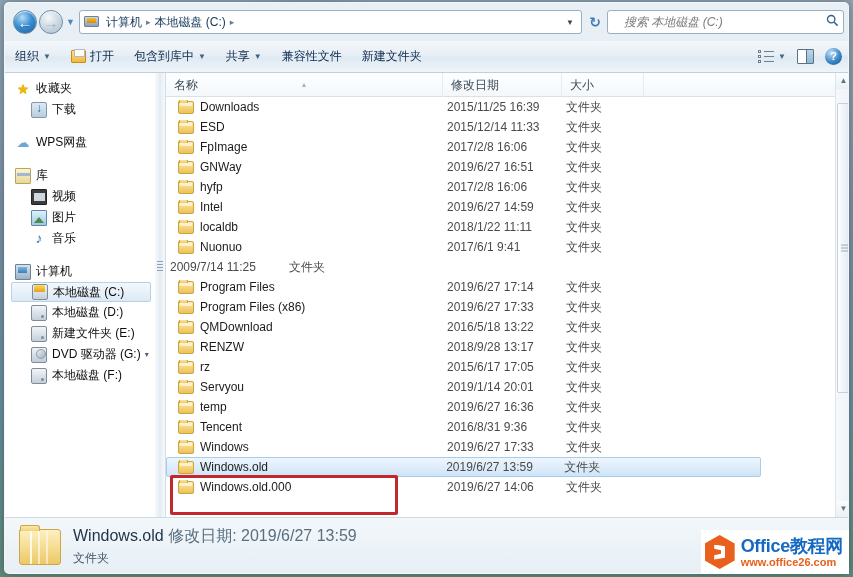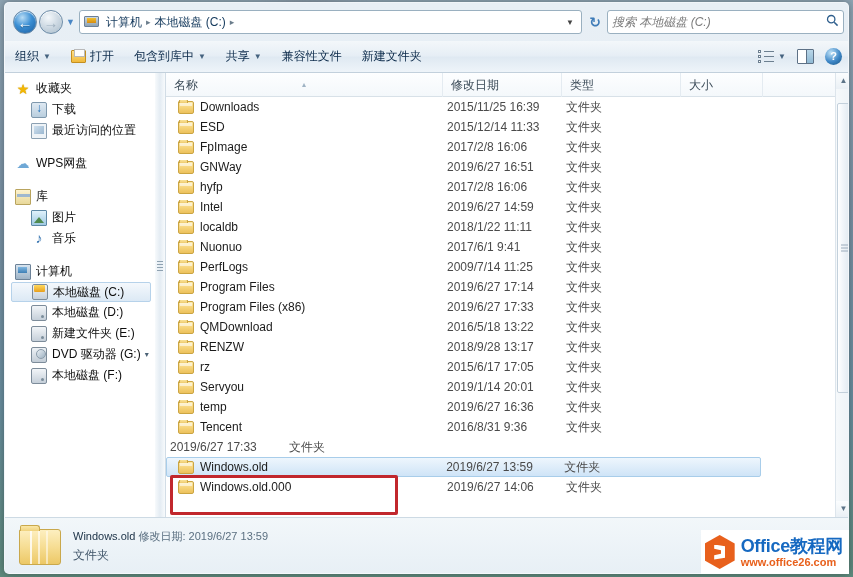--- a/index.html
+++ b/index.html
@@ -90,21 +90,21 @@
     color: #3f7cb8; font-size: 14px; text-align: center; line-height: 22px;
     font-weight: bold;
   }
   .searchbox {
     position: absolute; left: 602px; top: 7px; width: 237px; height: 24px;
     background: #ffffff; border: 1px solid #9ab0c0; border-radius: 3px;
     display: flex; align-items: center;
   }
   .search-ph {
     font-style: italic; color: #7c7c7c; font-size: 12px;
-    padding-left: 4px; flex: 1; white-space: nowrap; overflow: hidden;
+    padding-left: 16px; flex: 1; white-space: nowrap; overflow: hidden;
   }
   .search-icon {
     width: 22px; text-align: center; color: #2f5f8d; font-size: 13px;
   }
   
   .toolbar {
     position: absolute; left: 0; top: 38px; width: 845px; height: 32px;
     background: linear-gradient(180deg,#f3f7fa 0%,#e6eef5 48%,#dfe9f2 52%,#eef4f9 100%);
     border-bottom: 1px solid #c2d0dc;
     display: flex; align-items: center;
@@ -308,21 +308,21 @@
     content:""; position:absolute; left:0; top:-5px; width:18px; height:5px;
     background: linear-gradient(180deg,#fbe7a6,#efd27d);
     border:1px solid #c9a84c; border-bottom:none; border-radius:2px 3px 0 0;
   }
   .bigfolder:after {
     content:""; position:absolute; left:10px; top:1px; width:2px; height:33px;
     background: rgba(255,255,255,0.8);
     box-shadow: 8px 0 0 rgba(255,255,255,0.6), 16px 0 0 rgba(255,255,255,0.5);
   }
   .stext { display: flex; flex-direction: column; gap: 3px; }
-  .sline { font-size: 11px; color: #20364a; white-space: nowrap; }
+  .sline { font-size: 16px; color: #20364a; white-space: nowrap; }
   .sline .dim { color: #5a6f80; }
   .sline2 { font-size: 12px; color: #41566a; }
   
   .watermark {
     position: absolute; right: 4px; bottom: 3px; height: 44px;
     display: flex; align-items: center; gap: 6px;
     background: #ffffff; padding: 2px 6px 2px 4px; z-index: 50;
   }
   .wm-hex {
     width: 30px; height: 34px; position: relative;
@@ -430,37 +430,37 @@
       <div class="sidebar">
 
         <div class="sbrow">
           <span class="sbicon ic-star">★</span>
           <span class="lbl">收藏夹</span>
         </div>
         <div class="sbrow child">
           <span class="sbicon ic-down"></span>
           <span class="lbl">下载</span>
         </div>
-        <div class="sbrow child">
-          <span class="sbicon ic-recent"></span>
-          <span class="lbl">最近访问的位置</span>
-        </div>
 
         <div class="sbgap"></div>
 
         <div class="sbrow">
           <span class="sbicon ic-cloud">☁</span>
           <span class="lbl">WPS网盘</span>
         </div>
 
         <div class="sbgap"></div>
 
         <div class="sbrow">
           <span class="sbicon ic-lib"></span>
           <span class="lbl">库</span>
+        </div>
+        <div class="sbrow child">
+          <span class="sbicon ic-video"></span>
+          <span class="lbl">视频</span>
         </div>
         <div class="sbrow child">
           <span class="sbicon ic-pic"></span>
           <span class="lbl">图片</span>
         </div>
         <div class="sbrow child">
           <span class="sbicon ic-music">♪</span>
           <span class="lbl">音乐</span>
         </div>
 
@@ -505,23 +505,20 @@
       <div class="listpane">
 
         <div class="colhead">
           <div class="colcell" style="width:277px">
             <span class="sortmark">▴</span>
             <span>名称</span>
           </div>
           <div class="colcell" style="width:119px">
             <span>修改日期</span>
           </div>
-          <div class="colcell" style="width:119px">
-            <span>类型</span>
-          </div>
           <div class="colcell" style="width:82px">
             <span>大小</span>
           </div>
           <div class="colcell" style="width:73px;border-right:none"></div>
         </div>
 
         <div class="rows" id="rows-container">
             <div class="row">
               <div class="c-name">
                 <span class="folder"></span>
@@ -588,24 +585,20 @@
             <div class="row">
               <div class="c-name">
                 <span class="folder"></span>
                 <span>Nuonuo</span>
               </div>
               <div class="c-date">2017/6/1 9:41</div>
               <div class="c-type">文件夹</div>
               <div class="c-size"></div>
             </div>
             <div class="row">
-              <div class="c-name">
-                <span class="folder"></span>
-                <span>PerfLogs</span>
-              </div>
               <div class="c-date">2009/7/14 11:25</div>
               <div class="c-type">文件夹</div>
               <div class="c-size"></div>
             </div>
             <div class="row">
               <div class="c-name">
                 <span class="folder"></span>
                 <span>Program Files</span>
               </div>
               <div class="c-date">2019/6/27 17:14</div>
@@ -669,20 +662,24 @@
             <div class="row">
               <div class="c-name">
                 <span class="folder"></span>
                 <span>Tencent</span>
               </div>
               <div class="c-date">2016/8/31 9:36</div>
               <div class="c-type">文件夹</div>
               <div class="c-size"></div>
             </div>
             <div class="row">
+              <div class="c-name">
+                <span class="folder"></span>
+                <span>Windows</span>
+              </div>
               <div class="c-date">2019/6/27 17:33</div>
               <div class="c-type">文件夹</div>
               <div class="c-size"></div>
             </div>
             <div class="row sel">
               <div class="c-name">
                 <span class="folder"></span>
                 <span>Windows.old</span>
               </div>
               <div class="c-date">2019/6/27 13:59</div>

